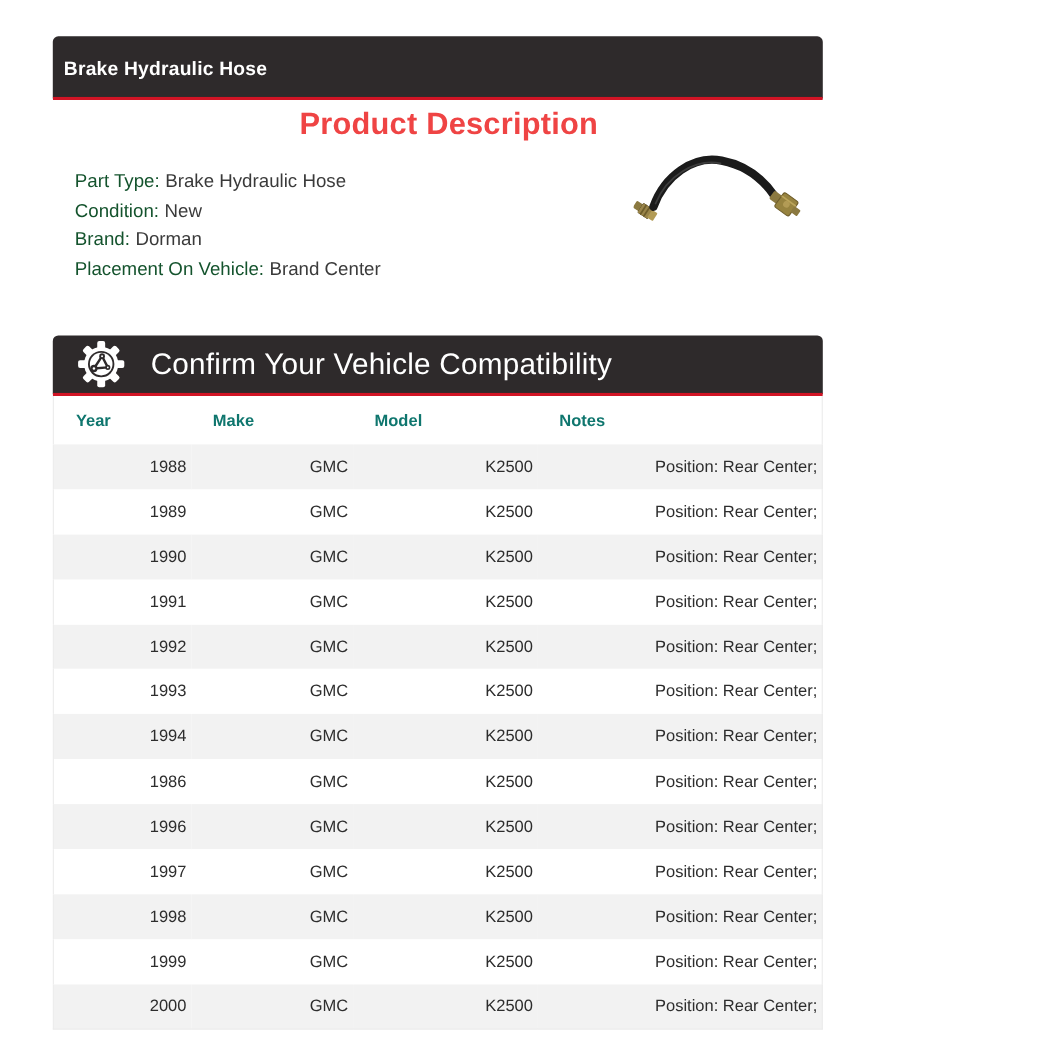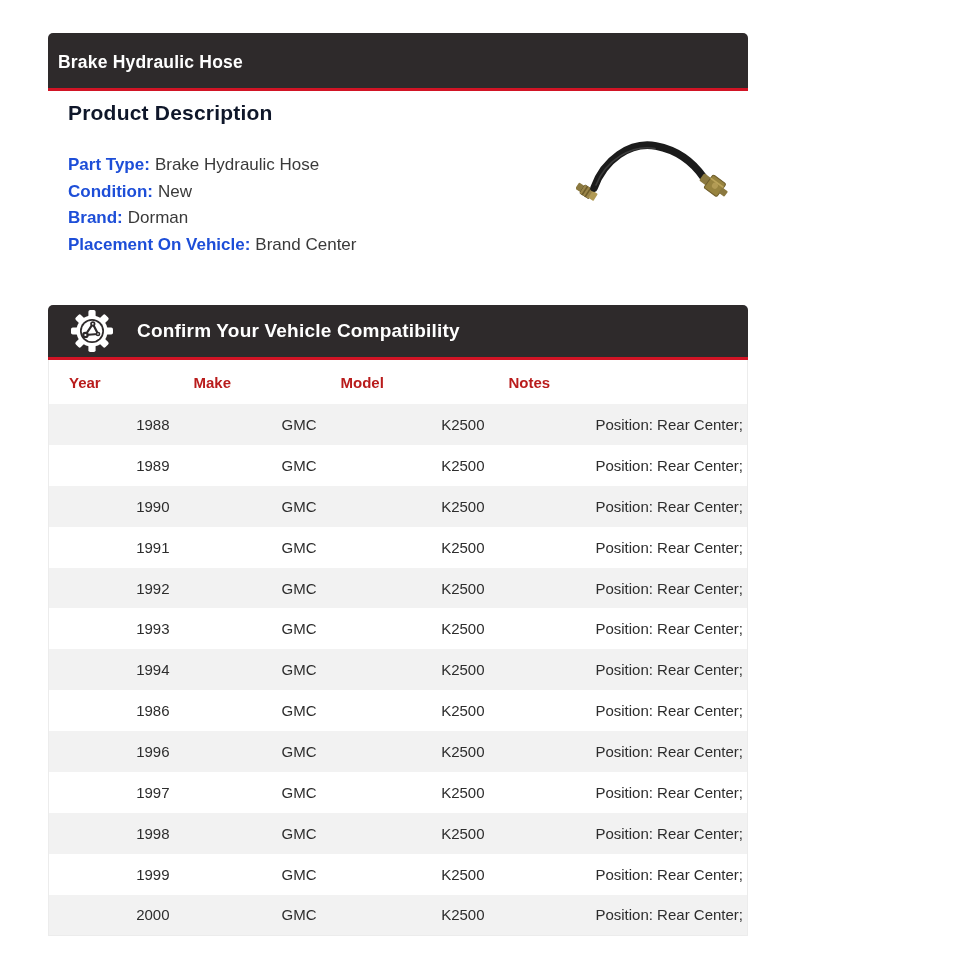--- a/index.html
+++ b/index.html
@@ -18,38 +18,38 @@
   .bar{
     background:var(--bar-bg);
     border-bottom:3px solid var(--accent-red);
     border-radius:5px 5px 0 0;
     color:#ffffff;
     display:flex;align-items:center;
   }
   .title-bar{height:58px;padding:4px 10px 0;}
   .title-bar .bar-title{font-size:17.5px;font-weight:bold;letter-spacing:.2px;}
   .desc{position:relative;padding-left:20px;min-height:167px;}
-  .desc h2{margin:9px 0 0;font-size:21px;line-height:25px;color:#0f172a;letter-spacing:.2px;}
+  .desc h2{margin:9px 0 0;font-size:28px;line-height:25px;color:#ef4444;letter-spacing:.2px;text-align:center;}
   .fields{margin-top:27px;font-size:17px;line-height:26.5px;color:#3a3a3a;}
-  .fields .lbl{font-weight:bold;color:#1d4ed8;margin-right:5px;}
+  .fields .lbl{font-weight:normal;color:#14532d;margin-right:5px;}
   .hose{position:absolute;top:24px;right:0;}
   .compat-bar{margin-top:38px;height:55px;padding:0 10px 0 22px;}
   .compat-bar .gear{flex:0 0 auto;margin-right:23px;}
-  .compat-bar .bar-title{font-size:19px;font-weight:bold;letter-spacing:.2px;}
+  .compat-bar .bar-title{font-size:27px;font-weight:normal;letter-spacing:.2px;}
   table.compat{
     width:100%;border-collapse:collapse;table-layout:fixed;
     font-size:15px;color:#2d2d2d;
     border:1px solid #ececec;border-top:none;
   }
   table.compat col.c-year{width:125px;}
   table.compat col.c-make{width:147px;}
   table.compat col.c-model{width:168px;}
   table.compat th{
     height:44px;text-align:left;vertical-align:middle;
-    font-size:15px;font-weight:bold;color:#b91c1c;
+    font-size:15px;font-weight:bold;color:#0f766e;
     padding:0 4px 0 20px;background:#ffffff;
   }
   table.compat td{
     height:40.9px;vertical-align:middle;
     padding:0 4px 0 20px;font-weight:normal;text-align:right;
   }
   table.compat tbody tr:nth-child(odd){background:var(--row-stripe);}
   table.compat tbody tr:nth-child(even){background:#ffffff;}
 </style>
 </head>

